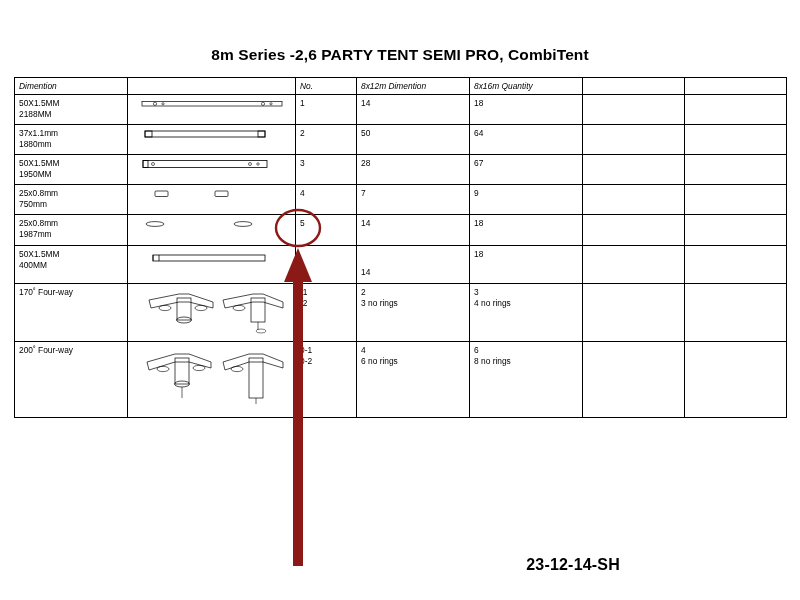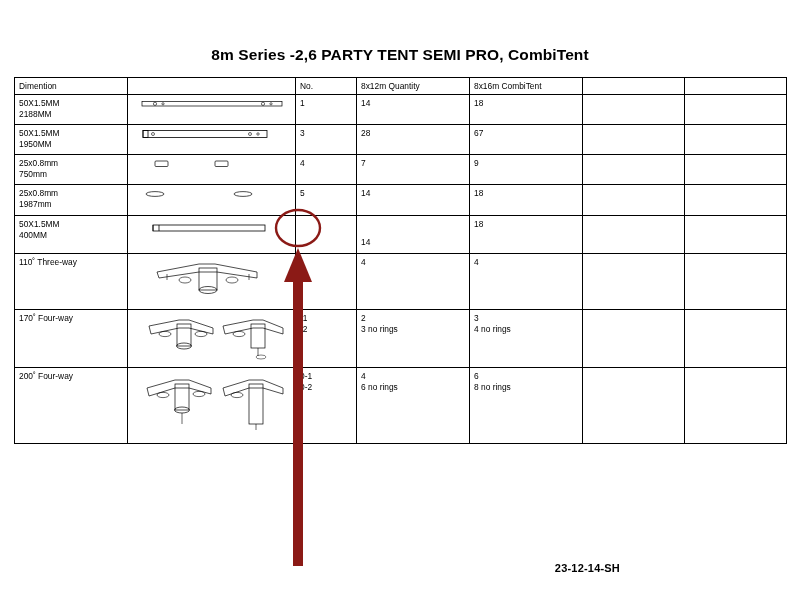--- a/index.html
+++ b/index.html
@@ -50,21 +50,21 @@
     overflow: hidden;
   }
   .c-dim   { width: 113px; }
   .c-img   { width: 168px; }
   .c-no    { width: 61px; }
   .c-q1    { width: 113px; }
   .c-q2    { width: 113px; }
   .c-e1    { width: 102px; }
   .c-e2    { width: 102px; }
 
-  .hdr td { font-size: 8.4px; }
+  .hdr td { font-size: 8.4px; font-style: italic; }
 
   .dimline { display: block; white-space: nowrap; }
   .qty-spacer { display:block; height: 18px; }
 
   .partcell { padding: 0 !important; }
   .partbox {
     width: 100%;
     height: 100%;
     display: flex;
     align-items: center;
@@ -75,21 +75,21 @@
   #annot {
     position: absolute;
     left: 0; top: 0;
     width: 800px; height: 600px;
     pointer-events: none;
   }
   #footer-code {
     position: absolute;
     right: 16px;
     bottom: 26px;
-    font-size: 11px;
+    font-size: 16px;
     font-weight: bold;
     letter-spacing: 0.2px;
   }
 </style>
 </head>
 <body>
 
 <div id="page">
 
   <div id="doc-title">8m Series -2,6 PARTY TENT SEMI PRO, CombiTent</div>
@@ -102,22 +102,22 @@
         <col class="c-q1">
         <col class="c-q2">
         <col class="c-e1">
         <col class="c-e2">
     </colgroup>
     <tbody>
       <tr class="hdr">
         <td>Dimention</td>
         <td></td>
         <td>No.</td>
-        <td>8x12m   Quantity</td>
-        <td>8x16m  CombiTent</td>
+        <td>8x12m   Dimention</td>
+        <td>8x16m  Quantity</td>
         <td></td>
         <td></td>
       </tr>
 
       <tr style="height:30px">
         <td>
           <span class="dimline">50X1.5MM</span>
           <span class="dimline">2188MM</span>
         </td>
         <td class="partcell">
@@ -131,20 +131,40 @@
             </svg>
           </div>
         </td>
         <td>1</td>
         <td>14</td>
         <td>18</td>
         <td></td>
         <td></td>
       </tr>
 
+      <tr style="height:30px">
+        <td>
+          <span class="dimline">37x1.1mm</span>
+          <span class="dimline">1880mm</span>
+        </td>
+        <td class="partcell">
+          <div class="partbox">
+            <svg width="150" height="18" viewBox="0 0 150 18">
+              <rect x="8" y="6" width="120" height="6" fill="none" stroke="#000" stroke-width="0.8"></rect>
+              <rect x="8" y="6" width="7" height="6" fill="none" stroke="#000" stroke-width="0.8"></rect>
+              <rect x="121" y="6" width="7" height="6" fill="none" stroke="#000" stroke-width="0.8"></rect>
+            </svg>
+          </div>
+        </td>
+        <td>2</td>
+        <td>50</td>
+        <td>64</td>
+        <td></td>
+        <td></td>
+      </tr>
 
       <tr style="height:30px">
         <td>
           <span class="dimline">50X1.5MM</span>
           <span class="dimline">1950MM</span>
         </td>
         <td class="partcell">
           <div class="partbox">
             <svg width="150" height="18" viewBox="0 0 150 18">
               <rect x="6" y="5.5" width="124" height="7" fill="none" stroke="#000" stroke-width="0.8"></rect>
@@ -216,43 +236,20 @@
             </svg>
           </div>
         </td>
         <td></td>
         <td><span class="qty-spacer"></span><span>14</span></td>
         <td>18</td>
         <td></td>
         <td></td>
       </tr>
 
-      <tr style="height:56px">
-        <td>
-          <span class="dimline">110˚  Three-way</span>
-        </td>
-        <td class="partcell">
-          <div class="partbox">
-            <svg width="150" height="50" viewBox="0 0 150 50">
-              <path d="M20 18 L62 10 L78 10 L120 18 L120 24 L80 18 L62 18 L22 24 Z" fill="none" stroke="#000" stroke-width="0.7"></path>
-              <rect x="62" y="14" width="18" height="22" fill="none" stroke="#000" stroke-width="0.7"></rect>
-              <ellipse cx="71" cy="36" rx="9" ry="3.5" fill="none" stroke="#000" stroke-width="0.7"></ellipse>
-              <ellipse cx="48" cy="26" rx="6" ry="3" fill="none" stroke="#000" stroke-width="0.6"></ellipse>
-              <ellipse cx="95" cy="26" rx="6" ry="3" fill="none" stroke="#000" stroke-width="0.6"></ellipse>
-              <line x1="30" y1="20" x2="30" y2="26" stroke="#000" stroke-width="0.6"></line>
-              <line x1="112" y1="20" x2="112" y2="26" stroke="#000" stroke-width="0.6"></line>
-            </svg>
-          </div>
-        </td>
-        <td></td>
-        <td>4</td>
-        <td>4</td>
-        <td></td>
-        <td></td>
-      </tr>
 
 
       <tr style="height:58px">
         <td>
           <span class="dimline">170˚  Four-way</span>
         </td>
         <td class="partcell">
           <div class="partbox">
             <svg width="150" height="54" viewBox="0 0 150 54">
               <path d="M12 16 L42 10 L52 10 L76 18 L76 24 L52 18 L42 18 L14 24 Z" fill="none" stroke="#000" stroke-width="0.7"></path>

